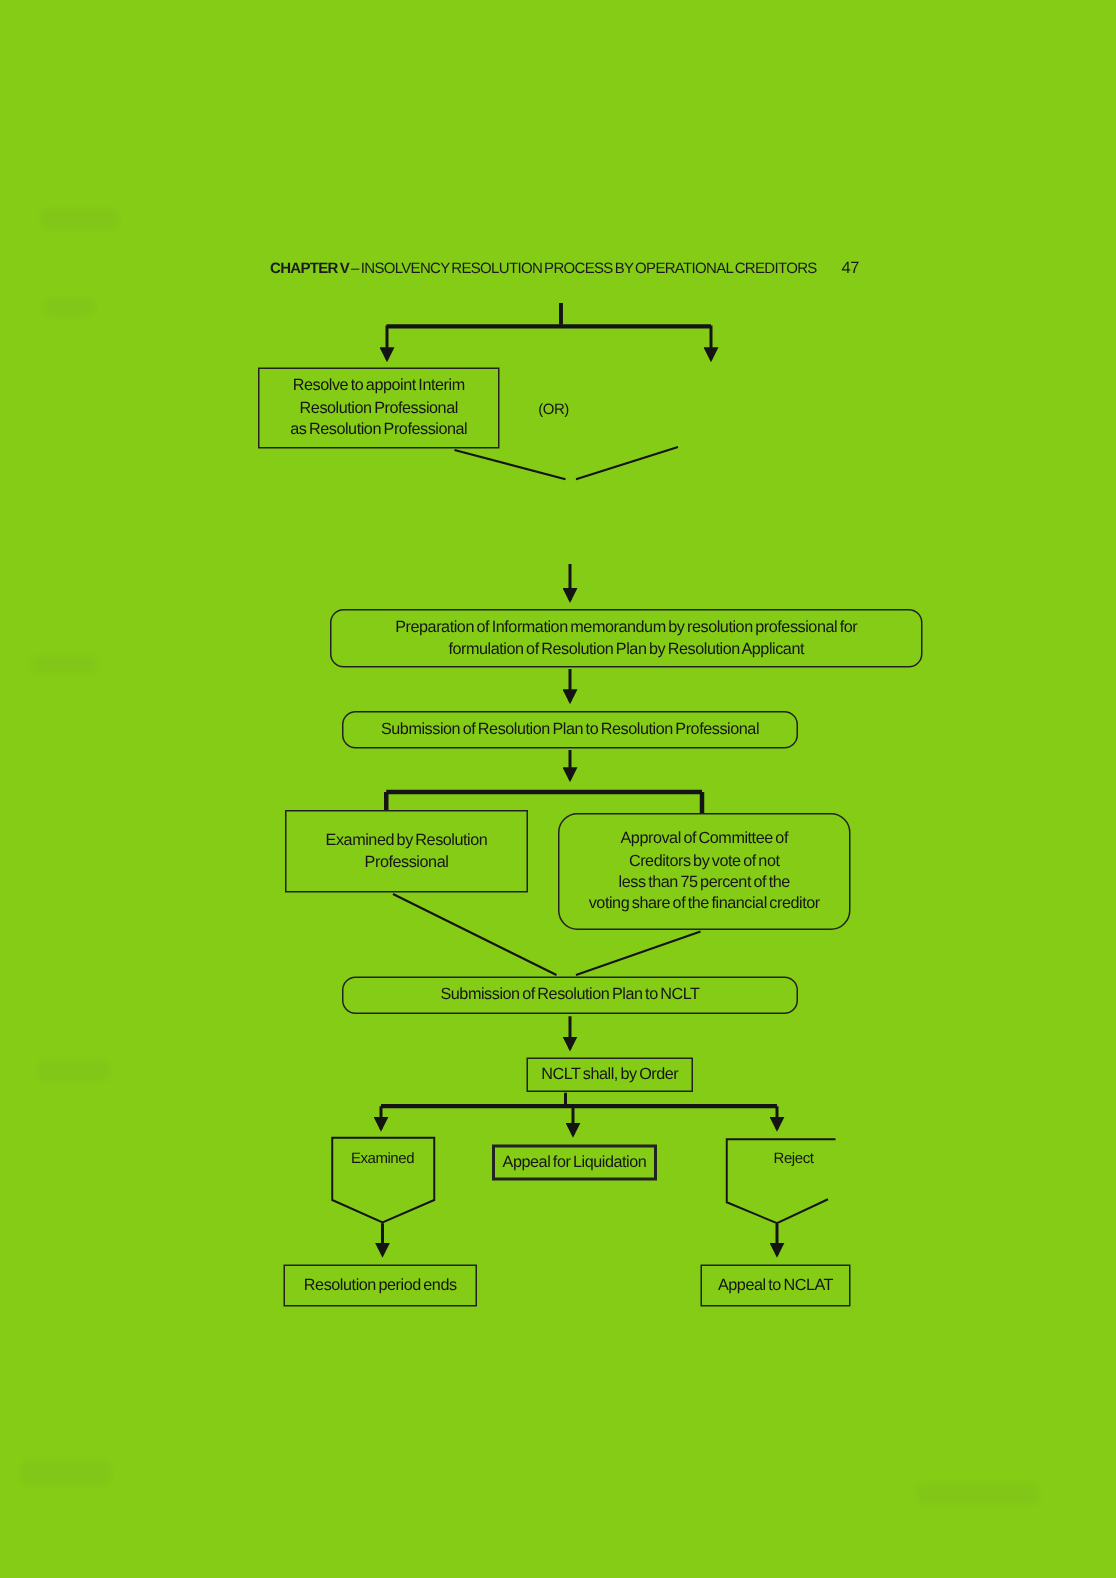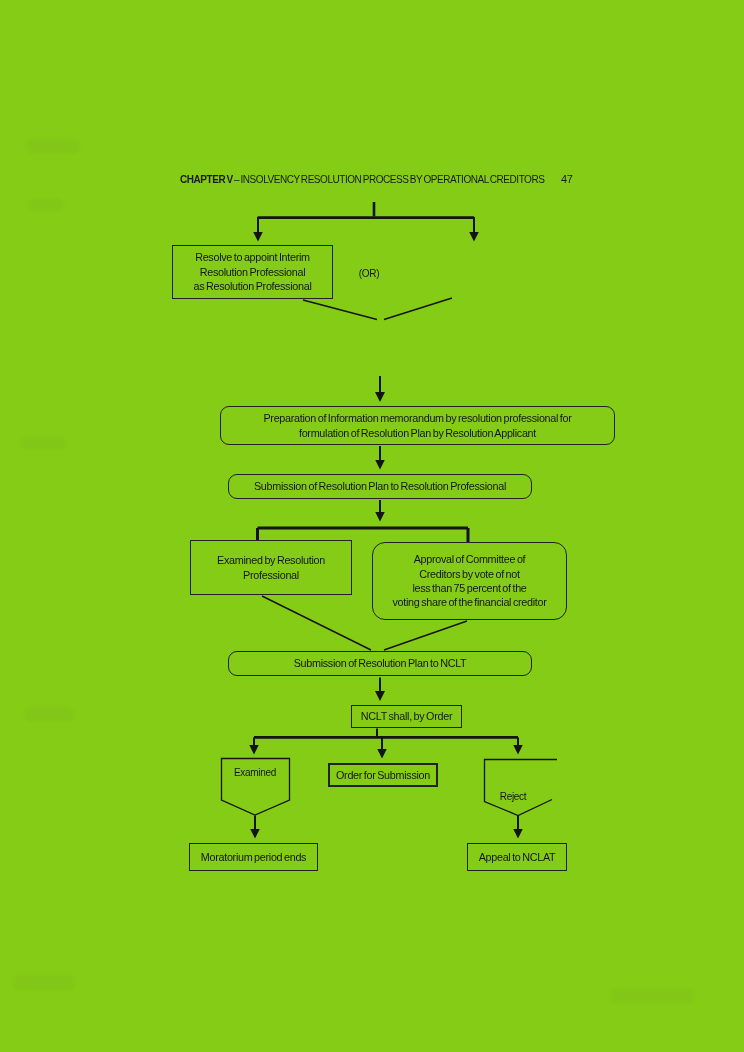--- a/index.html
+++ b/index.html
@@ -121,25 +121,25 @@
 Creditors by vote of not
 less than 75 percent of the
 voting share of the financial creditor</div>
 
   <div class="node rounded" style="left:228px;top:651px;width:304px;height:25px;">Submission of Resolution Plan to NCLT</div>
 
   <div class="node" style="left:322px;top:705px;width:111px;height:23px;margin-left:29px;">NCLT shall, by Order</div>
 
   <div class="label" style="left:220px;top:764px;width:70px;height:16px;">Examined</div>
 
-  <div class="node" style="left:328px;top:763px;width:110px;height:24px;border-width:2px;">Order for Submission</div>
+  <div class="node" style="left:328px;top:763px;width:110px;height:24px;border-width:2px;">Appeal for Liquidation</div>
 
-  <div class="label" style="left:480px;top:764px;width:66px;height:16px;margin-top:24px;">Reject</div>
+  <div class="label" style="left:496px;top:764px;width:66px;height:16px;">Reject</div>
 
-  <div class="node" style="left:189px;top:843px;width:129px;height:28px;">Moratorium period ends</div>
+  <div class="node" style="left:189px;top:843px;width:129px;height:28px;">Resolution period ends</div>
 
   <div class="node" style="left:467px;top:843px;width:100px;height:28px;">Appeal to NCLAT</div>
 
   <div class="smudge" style="left:28px;top:140px;width:50px;height:12px;"></div>
   <div class="smudge" style="left:30px;top:200px;width:32px;height:10px;"></div>
   <div class="smudge" style="left:22px;top:438px;width:42px;height:10px;"></div>
   <div class="smudge" style="left:26px;top:708px;width:46px;height:12px;"></div>
   <div class="smudge" style="left:15px;top:975px;width:58px;height:14px;"></div>
   <div class="smudge" style="left:612px;top:990px;width:80px;height:12px;"></div>
 

